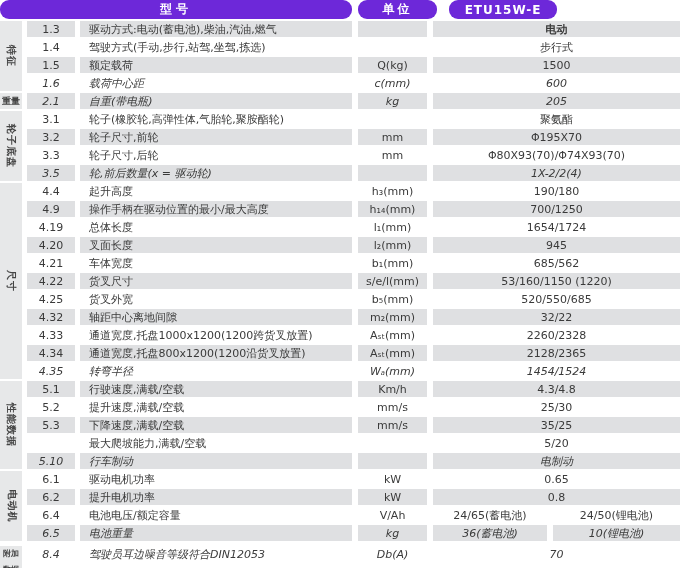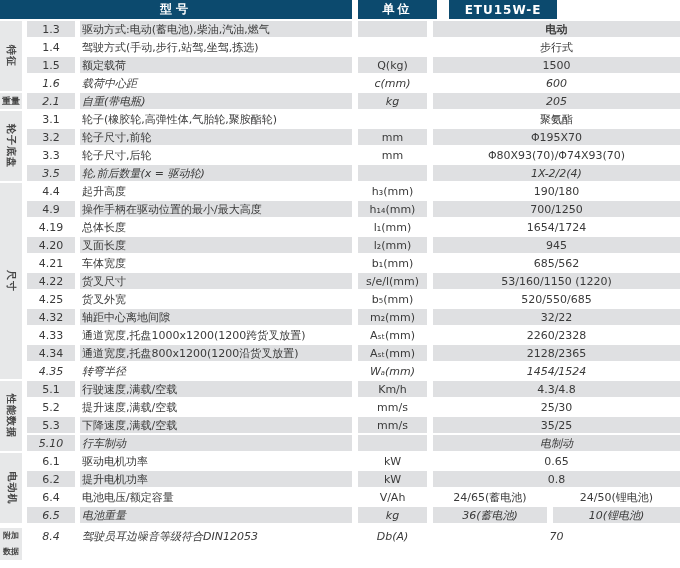--- a/index.html
+++ b/index.html
@@ -4,22 +4,22 @@
 <style>
   html,body { margin:0; padding:0; background:#fff; }
   .page {
     width:680px; height:568px; background:#ffffff; overflow:hidden;
     font-family:"DejaVu Sans","Liberation Sans",sans-serif;
     color:#3a3a3a; box-sizing:border-box;
   }
   
   .hdr { display:flex; height:19px; margin-bottom:2px; }
   .hcell {
-    background:#0c4a6e; color:#ffffff; font-weight:bold; font-size:12px;
-    display:flex; align-items:center; justify-content:center; box-sizing:border-box;
+    background:#6d28d9; color:#ffffff; font-weight:bold; font-size:12px;
+    display:flex; align-items:center; justify-content:center; box-sizing:border-box;border-radius:9px;
   }
   .h-model { width:352px; margin-right:6px; letter-spacing:4px; }
   .h-unit  { width:79px;  margin-right:12px; letter-spacing:3px; }
   .h-a     { width:108px; margin-right:6px; letter-spacing:1px; }
   .h-b     { flex:1; letter-spacing:1px; }
 
   
   .section { display:flex; margin-bottom:2px; }
   .gcell {
     width:22px; margin-right:5px; background:#e7e8e9;
@@ -30,21 +30,21 @@
   .glabel-h { font-size:9px; white-space:nowrap; }
   .glabel-wrap { font-size:8px; line-height:16px; text-align:center; }
   .rows { flex:1; display:flex; flex-direction:column; }
   .row { display:flex; height:16px; margin-bottom:2px; }
   .row:last-child { margin-bottom:0;font-style:italic; }
   .cell {
     display:flex; align-items:center; box-sizing:border-box;
     font-size:11px; overflow:hidden; white-space:nowrap;
   }
   .c-num  { width:48px;  margin-right:5px; justify-content:center; }
-  .c-desc { width:272px; margin-right:6px; padding-left:2px; }
+  .c-desc { width:272px; margin-right:6px; padding-left:9px; }
   .c-unit { width:69px;  margin-right:6px; justify-content:center; }
   .c-val  { flex:1; justify-content:center; }
   .c-val-a{ width:114px; margin-right:6px; justify-content:center; }
   .c-val-b{ flex:1; justify-content:center; }
   .row.g .cell { background:#dfe0e2; }
   .bold { font-weight:bold; }
 </style>
 </head>
 <body>
 
@@ -219,20 +219,26 @@
             <div class="cell c-desc">提升速度,满载/空载</div>
             <div class="cell c-unit">mm/s</div>
             <div class="cell c-val">25/30</div>
           </div>
           <div class="row g">
             <div class="cell c-num">5.3</div>
             <div class="cell c-desc">下降速度,满载/空载</div>
             <div class="cell c-unit">mm/s</div>
             <div class="cell c-val">35/25</div>
           </div>
+          <div class="row">
+            <div class="cell c-num"></div>
+            <div class="cell c-desc">最大爬坡能力,满载/空载</div>
+            <div class="cell c-unit"></div>
+            <div class="cell c-val">5/20</div>
+          </div>
           <div class="row g">
             <div class="cell c-num">5.10</div>
             <div class="cell c-desc">行车制动</div>
             <div class="cell c-unit"></div>
             <div class="cell c-val">电制动</div>
           </div>
         </div>
       </div>
       <div class="section">
         <div class="gcell">

